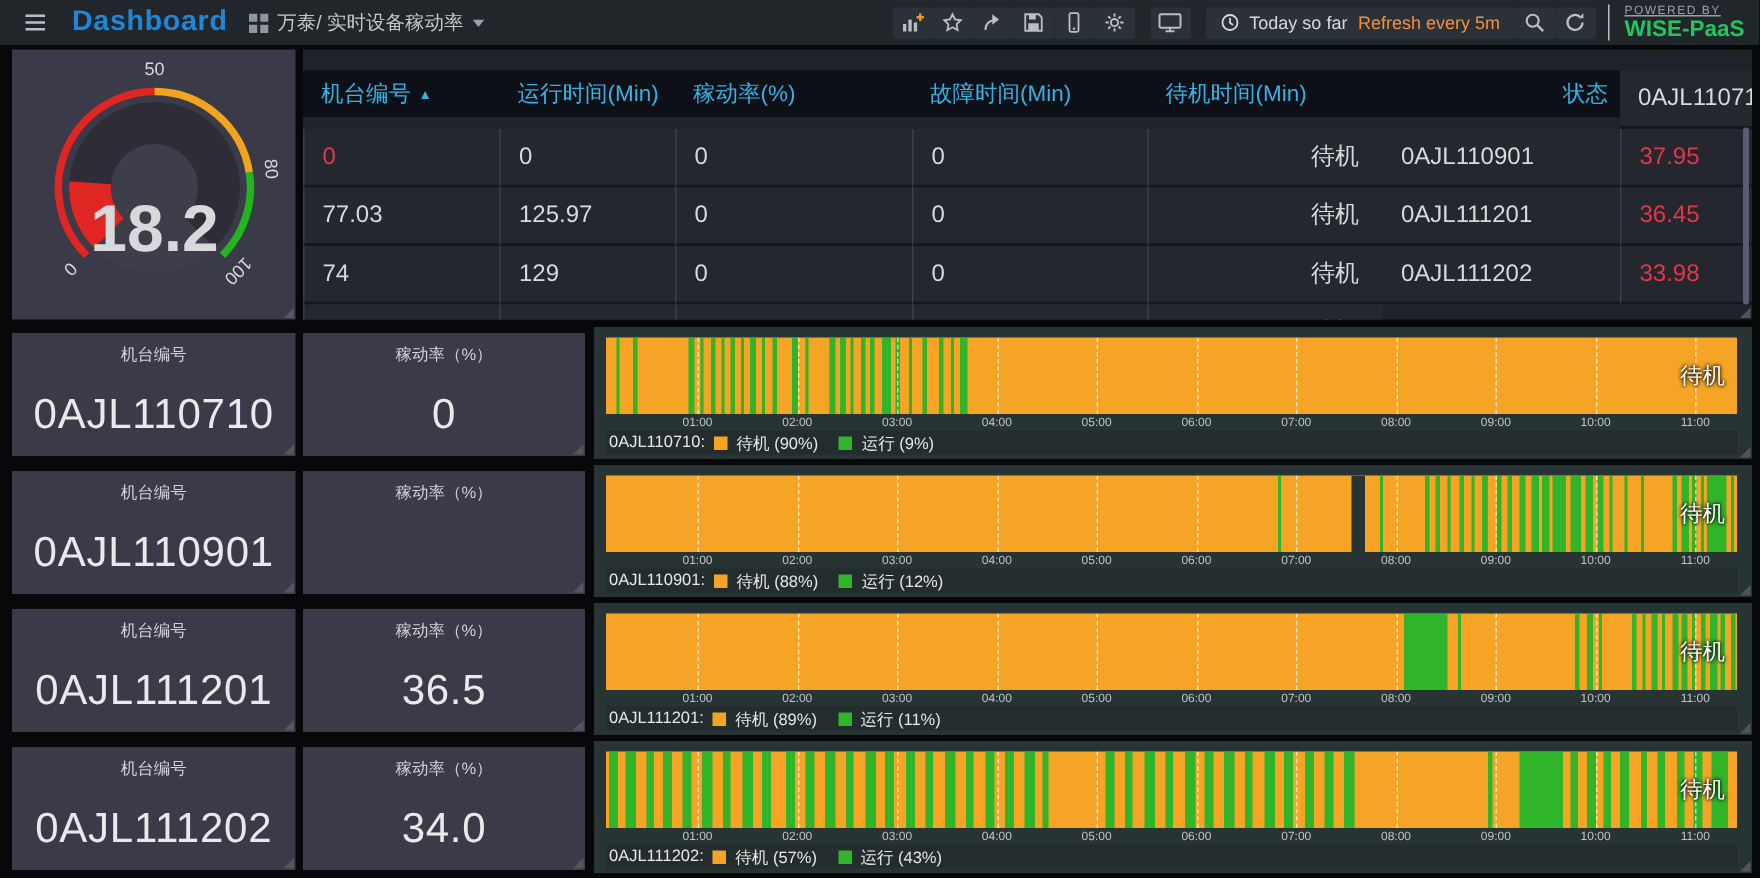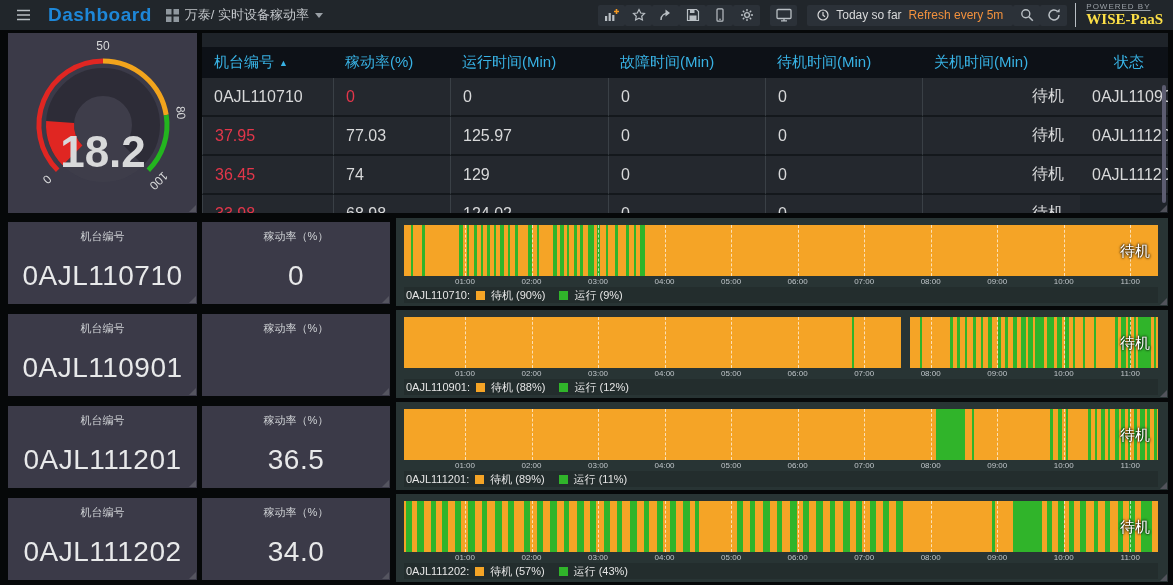--- a/index.html
+++ b/index.html
@@ -19,35 +19,35 @@
   .nav-right { margin-left:auto; display:flex; align-items:center; gap:0; }
   .icon-btn { background:#2b3138; border-radius:2px; width:27px; height:21px; display:flex;
               align-items:center; justify-content:center; color:#b9bfc4; cursor:pointer; }
   .icon-btn.monitor { margin-left:10px; margin-right:10px; }
   .timebox { background:#2b3138; border-radius:2px; height:21px; display:flex; align-items:center;
              gap:7px; padding:0 10px; font-size:12px; color:#d8d9da; cursor:pointer; }
   .timebox .refresh-txt { color:#f2913d; }
   .nav-divider { width:1px; height:24px; background:#b9bfc4; margin:0 10px 0 8px; }
   .powered { line-height:1; text-align:left; padding-right:2px; }
   .powered .p1 { font-size:8px; color:#9aa0a6; letter-spacing:1px; display:block;text-decoration:underline; }
-  .powered .p2 { font-size:15px; font-weight:bold; color:#fde047; display:block; margin-top:1px;font-family:Liberation Serif, serif; }
+  .powered .p2 { font-size:15px; font-weight:bold; color:#22c55e; display:block; margin-top:1px; }
 
   
   .panel { position:absolute; background:#3b3a48; }
   .rh { position:absolute; right:1px; bottom:1px; width:0; height:0;
         border-bottom:7px solid #5c5c66; border-left:7px solid transparent; opacity:.8; cursor:nwse-resize; }
 
   .gauge-panel { left:8px; top:33px; width:189px; height:180px; }
 
   
   .table-panel { left:202px; top:33px; width:966px; height:180px; background:#1e2329; overflow:hidden; padding-top:14px; }
   .tbl { display:grid; grid-template-columns:131px 117px 158px 157px 157px 158px 88px; }
   .tbl .h { background:#0d1117; color:#38b2e4; font-size:15px; height:31px; display:flex; align-items:center;
             padding-left:12px; cursor:pointer; }
-  .tbl .h.last { justify-content:flex-end; padding-right:24px; }
+  .tbl .h.last { justify-content:flex-end; padding-right:8px; }
   .tbl .c { height:39px; display:flex; align-items:center; padding-left:12px; color:#d8d9da; font-size:16px;
             background:#24282e; border-bottom:2px solid #14181c; border-left:1px solid #3a4046; }
   .tbl .c.first { border-left:none; }
   .tbl .c.rate { color:#e3364a; }
   .tbl .c.last { justify-content:flex-end; padding-right:16px; }
   .sort-ic { font-size:9px; margin-left:5px; }
   .tscroll { position:absolute; right:2px; top:52px; width:4px; height:118px; background:#5c5c70; border-radius:2px; cursor:grab; }
 
   
   .card { position:absolute; background:#3b3a48; text-align:center; }
@@ -192,25 +192,24 @@
         </svg></div>
     <div class="rh"></div>
   </section>
 
   <section class="panel table-panel">
     <div class="tbl">
       <div class="h">
           <span>机台编号</span>
           <span class="sort-ic">▲</span>
         </div>
+      <div class="h">运行时间(Min)</div>
       <div class="h">稼动率(%)</div>
-      <div class="h">运行时间(Min)</div>
       <div class="h">故障时间(Min)</div>
       <div class="h">待机时间(Min)</div>
-      <div class="h">关机时间(Min)</div>
       <div class="h last">状态</div>
 
       <div class="c first">0AJL110710</div>
       <div class="c rate">0</div>
       <div class="c">0</div>
       <div class="c">0</div>
       <div class="c">0</div>
       <div class="c last">待机</div>
 
       <div class="c first">0AJL110901</div>

